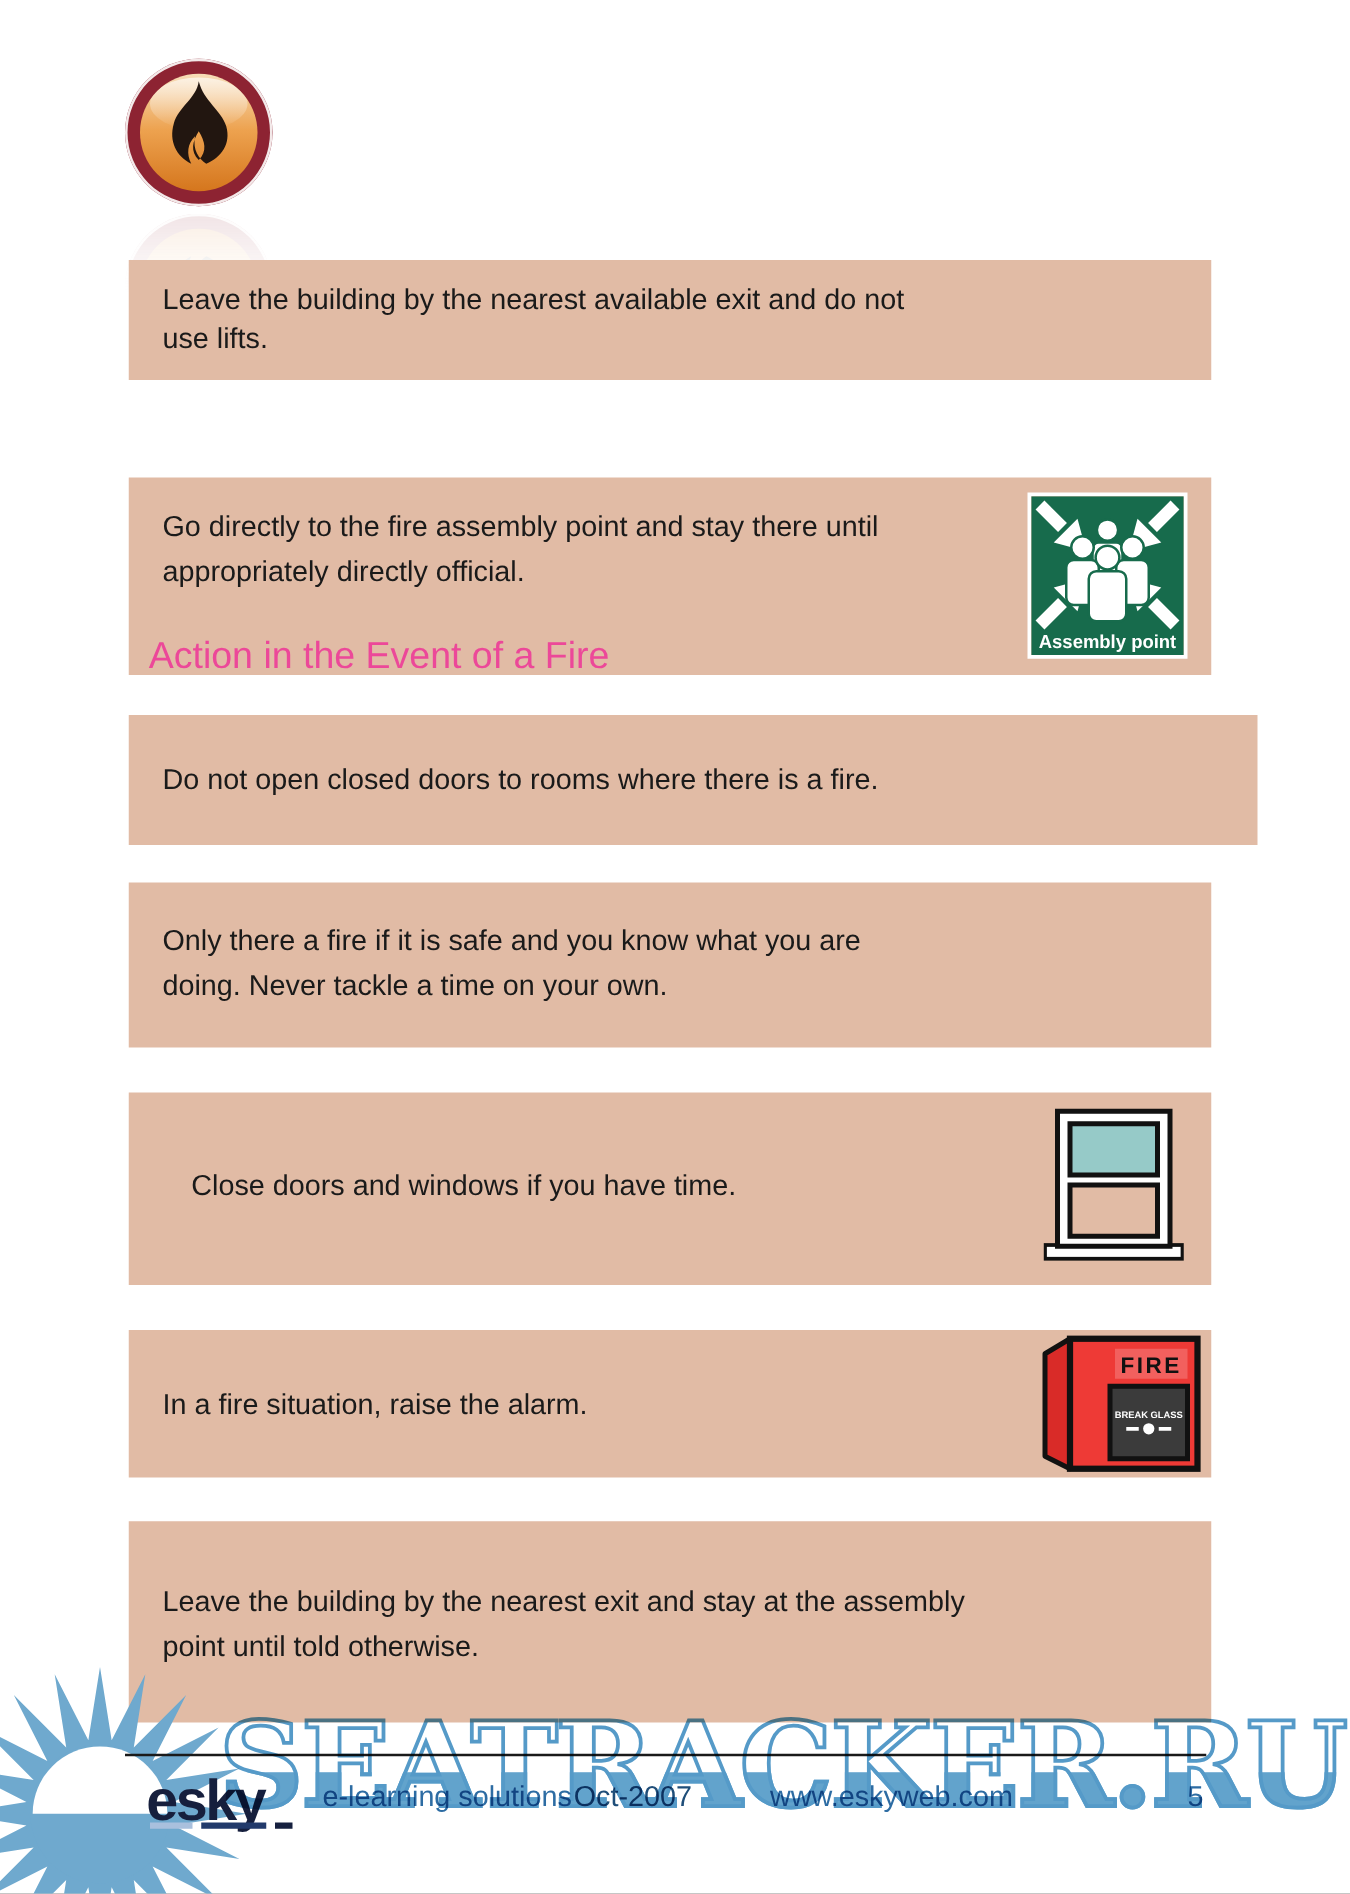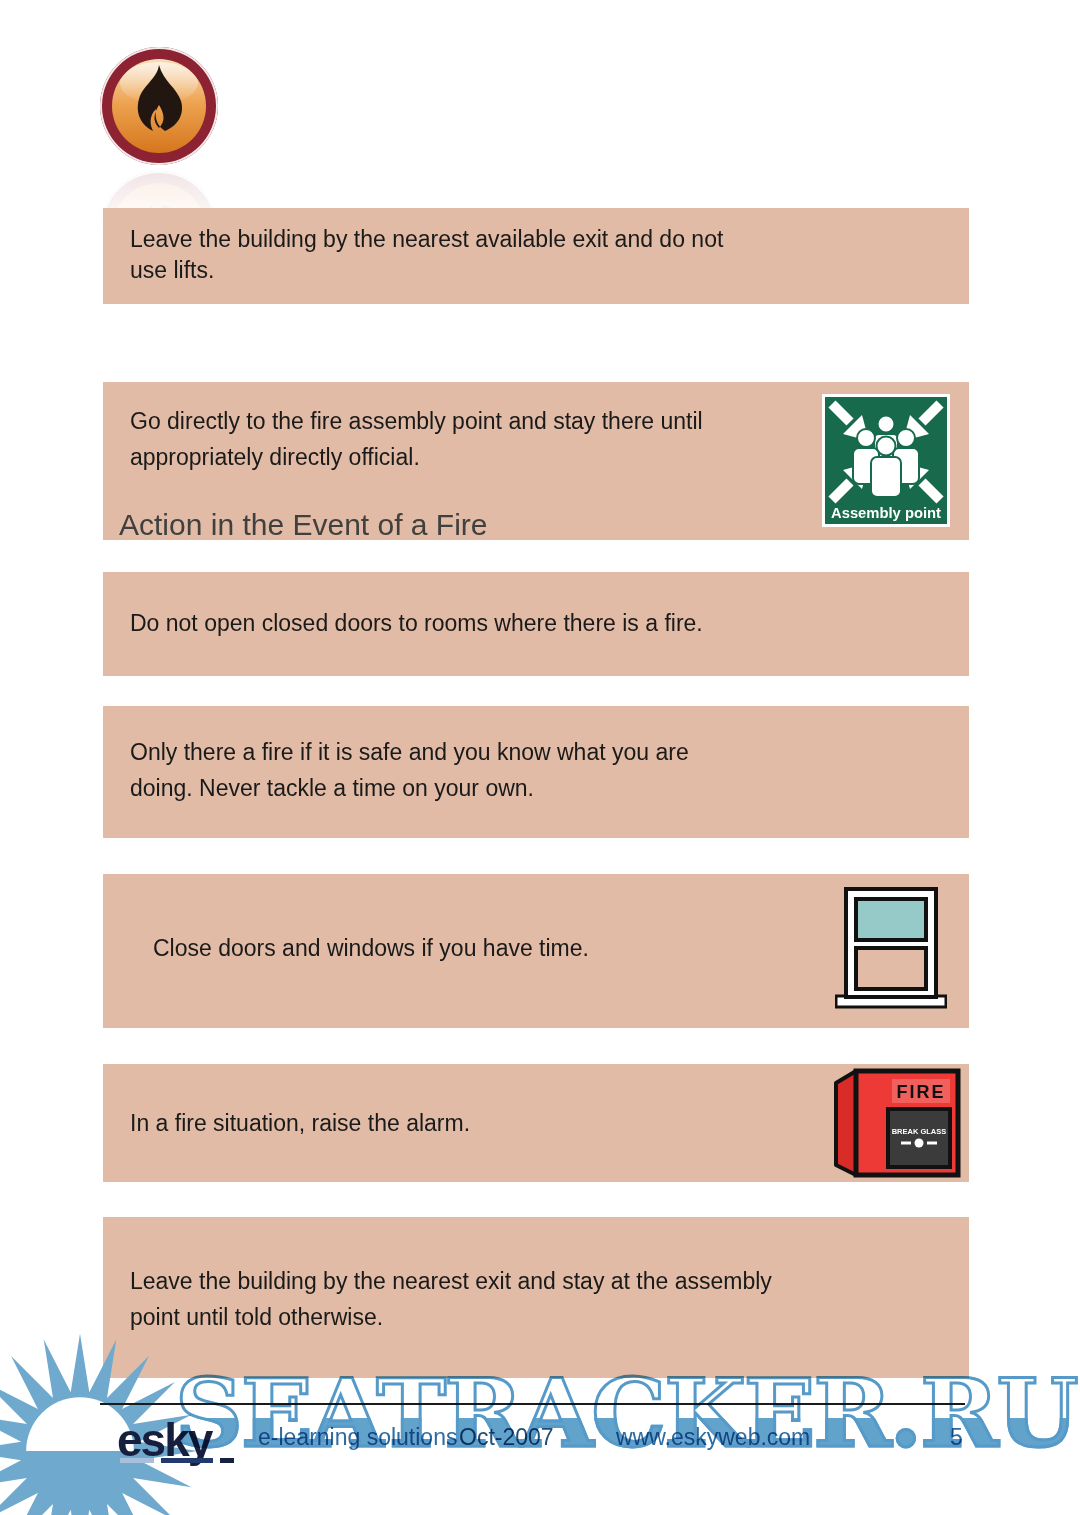--- a/index.html
+++ b/index.html
@@ -38,28 +38,28 @@
   }
   
   .note-box{
     position:absolute;left:103px;width:866px;
     background:#e1bba5;color:#1a1a1a;
     font-size:23px;line-height:36px;
   }
   .note-box .txt{position:absolute;left:27px;white-space:nowrap;}
   #box1{top:208px;height:96px;}   #box1 .txt{top:16px;line-height:31px;}
   #box2{top:337px;height:158px;margin-top:45px;}  #box2 .txt{top:21px;}
-  #box3{top:572px;height:104px;}  #box3 .txt{top:33px;}
+  #box3{top:572px;height:104px;padding-left:37px;}  #box3 .txt{top:33px;}
   #box4{top:706px;height:132px;}  #box4 .txt{top:28px;}
   #box5{top:874px;height:154px;}  #box5 .txt{top:56px;margin-left:23px;}
   #box6{top:1064px;height:118px;} #box6 .txt{top:41px;}
   #box7{top:1217px;height:161px;} #box7 .txt{top:46px;}
   .section-heading{
     position:absolute;left:119px;top:508px;
-    font-size:30px;color:#404040;white-space:nowrap;font-weight:500;
+    font-size:30px;color:#ec4899;white-space:nowrap;font-weight:500;
   }
   
   .sign{position:absolute;right:19px;top:12px;border:3px solid #fff;}
   .window-art{position:absolute;right:22px;top:12px;}
   .alarm-art{position:absolute;right:5px;top:3px;}
   
   .sun{position:absolute;left:-45px;top:1326px;}
   .footer-line{position:absolute;left:100px;top:1403px;width:865px;height:2px;background:#1a1a1a;}
   .brand{
     position:absolute;left:117px;top:1413px;

